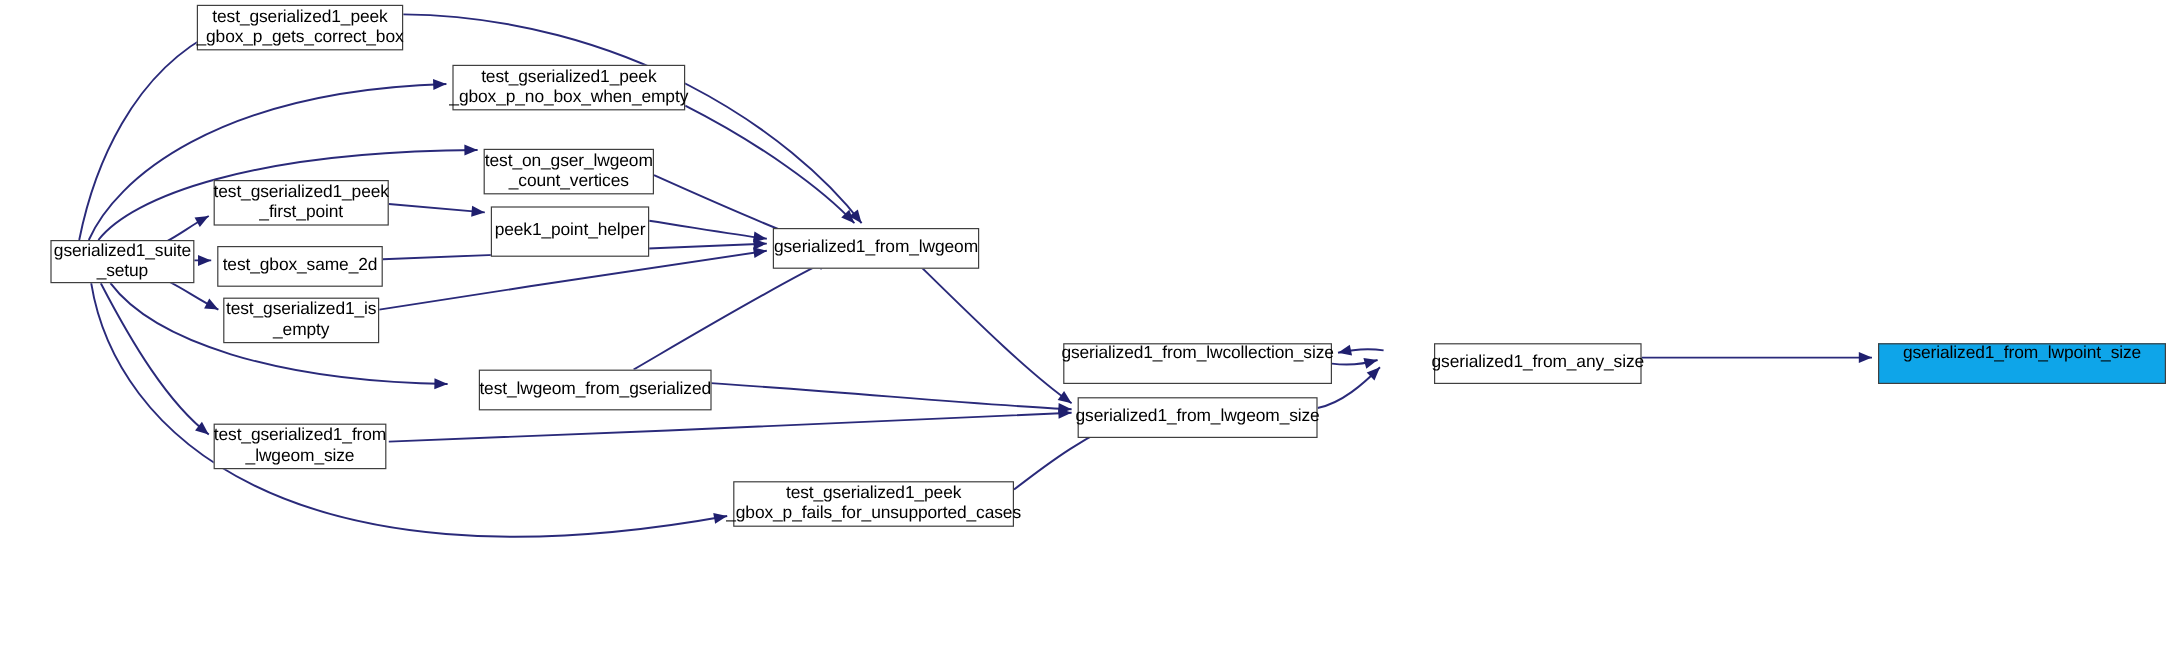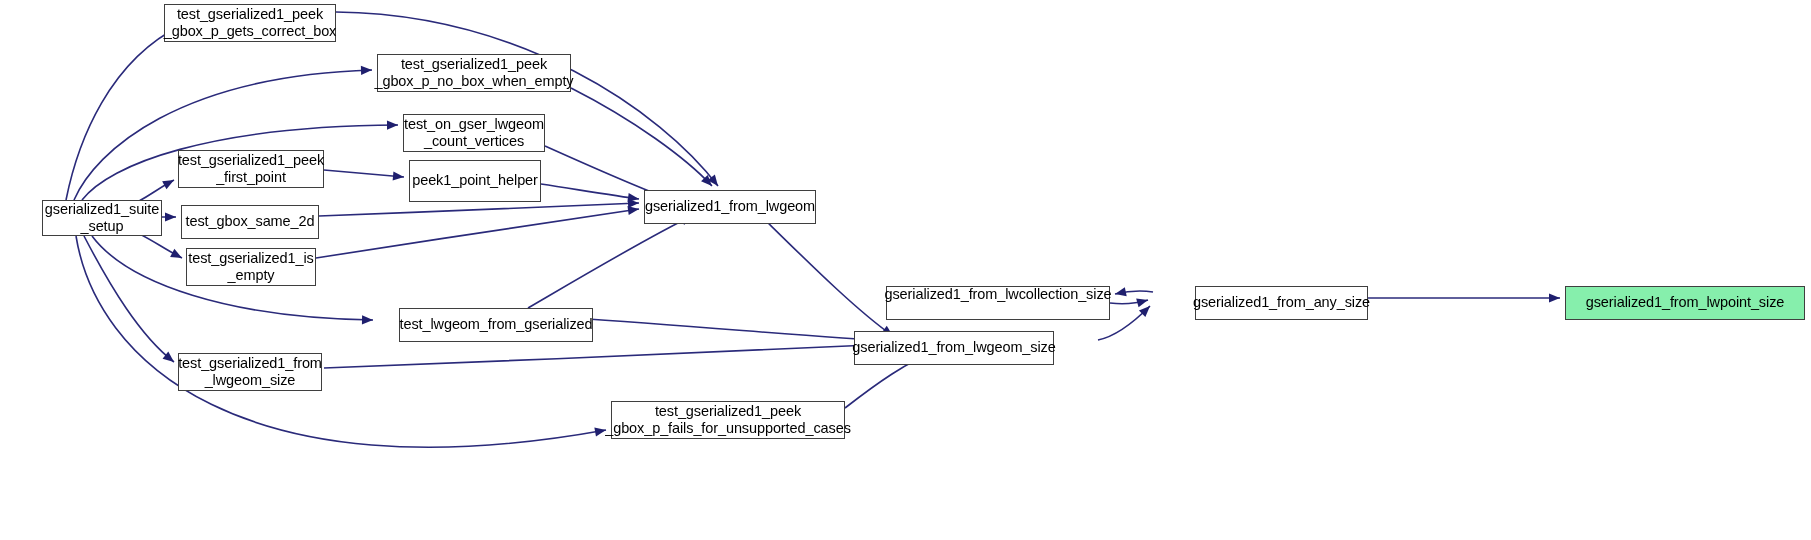--- a/index.html
+++ b/index.html
@@ -43,22 +43,23 @@
     line-height: 1.18;
     display: flex;
     align-items: center;
     justify-content: center;
     text-align: center;
     white-space: pre;
     letter-spacing: -0.1px;
     padding: 16px 5px;
   }
   .node.highlight {
-    background: #86efac;
+    background: #0ea5e9;
     border-color: #3f3f3f;
+    align-items: flex-end;
   }
   .node-label {
     display: block;
     white-space: pre;
   }
 </style>
 </head>
 <body>
 
 <div id="graph-root">
@@ -164,32 +165,32 @@
         <polygon points="1560,298 1549,302.6 1549,293.4" class="edge-head"></polygon>
       </g>
     </svg>
   <div id="node-layer">
       <div class="node" style="left: 6px; top: 200px; width: 120px; height: 36px; margin-left: 36px;"><span class="node-label">gserialized1_suite
 _setup</span></div>
       <div class="node" style="left: 164px; top: 4px; width: 172px; height: 38px;"><span class="node-label">test_gserialized1_peek
 _gbox_p_gets_correct_box</span></div>
       <div class="node" style="left: 377px; top: 54px; width: 194px; height: 38px;"><span class="node-label">test_gserialized1_peek
 _gbox_p_no_box_when_empty</span></div>
-      <div class="node" style="left: 403px; top: 114px; width: 142px; height: 38px;"><span class="node-label">test_on_gser_lwgeom
+      <div class="node" style="left: 403px; top: 124px; width: 142px; height: 38px;"><span class="node-label">test_on_gser_lwgeom
 _count_vertices</span></div>
       <div class="node" style="left: 178px; top: 150px; width: 146px; height: 38px;"><span class="node-label">test_gserialized1_peek
 _first_point</span></div>
-      <div class="node" style="left: 409px; top: 160px; width: 132px; height: 42px;"><span class="node-label">peek1_point_helper</span></div>
+      <div class="node" style="left: 409px; top: 172px; width: 132px; height: 42px;"><span class="node-label">peek1_point_helper</span></div>
       <div class="node" style="left: 181px; top: 205px; width: 138px; height: 25px;"><span class="node-label">test_gbox_same_2d</span></div>
       <div class="node" style="left: 186px; top: 248px; width: 130px; height: 38px;"><span class="node-label">test_gserialized1_is
 _empty</span></div>
       <div class="node" style="left: 644px; top: 190px; width: 172px; height: 25px;"><span class="node-label">gserialized1_from_lwgeom</span></div>
       <div class="node" style="left: 378px; top: 308px; width: 194px; height: 25px; margin-left: 21px;"><span class="node-label">test_lwgeom_from_gserialized</span></div>
       <div class="node" style="left: 178px; top: 353px; width: 144px; height: 38px;"><span class="node-label">test_gserialized1_from
 _lwgeom_size</span></div>
       <div class="node" style="left: 611px; top: 401px; width: 234px; height: 38px;"><span class="node-label">test_gserialized1_peek
 _gbox_p_fails_for_unsupported_cases</span></div>
       <div class="node" style="left: 886px; top: 286px; width: 224px; height: 25px; align-items: flex-end;"><span class="node-label">gserialized1_from_lwcollection_size</span></div>
-      <div class="node" style="left: 854px; top: 331px; width: 200px; height: 25px;"><span class="node-label">gserialized1_from_lwgeom_size</span></div>
+      <div class="node" style="left: 898px; top: 331px; width: 200px; height: 25px;"><span class="node-label">gserialized1_from_lwgeom_size</span></div>
       <div class="node" style="left: 1195px; top: 286px; width: 173px; height: 25px;"><span class="node-label">gserialized1_from_any_size</span></div>
       <div class="node highlight" style="left: 1565px; top: 286px; width: 240px; height: 25px;"><span class="node-label">gserialized1_from_lwpoint_size</span></div>
     </div>
 </div>
 
 </body></html>

